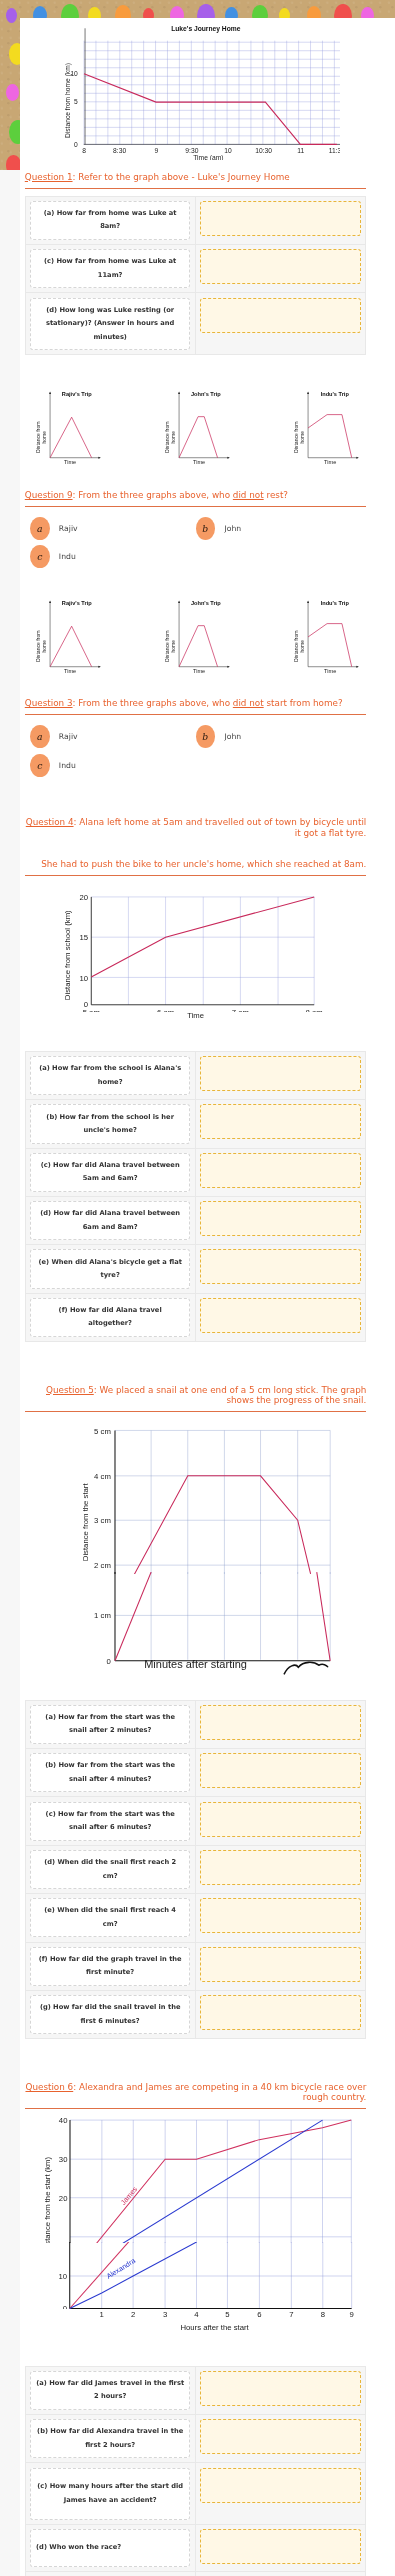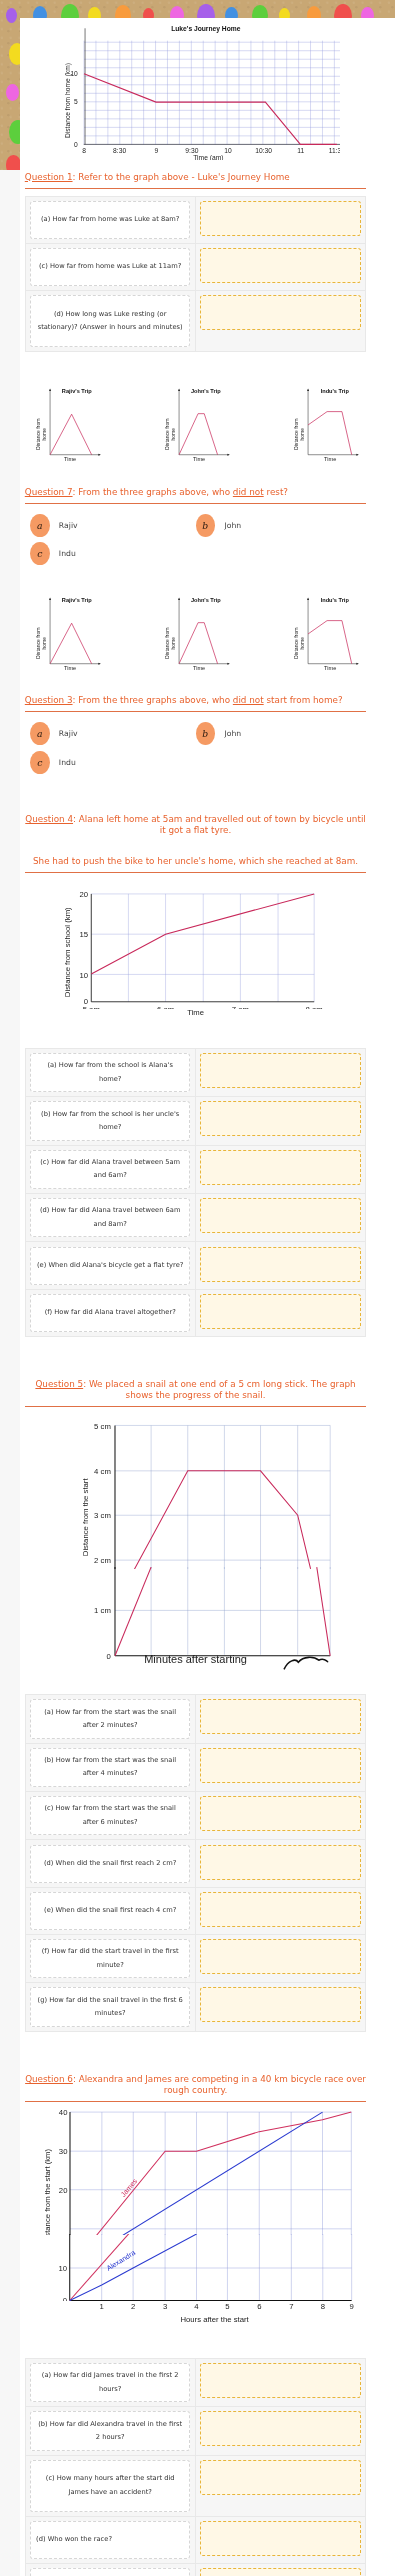--- a/index.html
+++ b/index.html
@@ -23,25 +23,25 @@
     color: #e0542a; font-size: 24px; letter-spacing: 0.5px;
   }
   .page { position: relative; margin-left: 19.6px; width: 376px; background: #fff; margin-top: -152px; }
   .sheet { position: relative; width: 357px; margin: 0 0 0 0; background: #fff; padding: 0 10.3px 0 5.2px; }
   .section { padding-top: 10.3px; }
   .chart { display: block; margin: 0 auto; }
   .qhead {
     color: #e8622e; font-family: "DejaVu Sans", sans-serif; font-size: 8.8px; line-height: 10.8px;
     padding: 6.2px 0 5.2px 0; border-bottom: 0.5px solid #e07045; margin: 5.2px 0 7.2px 0;
   }
-  .qhead.center { text-align: center; }
+  .qhead.center { text-align: right; }
   .qhead u { text-decoration: underline; }
   .qtable { width: 100%; border: 0.5px solid #e8e8e8; background: #f6f6f6; }
-  .qrow { display: flex; border-bottom: 0.5px solid #e8e8e8; }
-  .qrow:last-child { border-bottom: none; justify-content: flex-end; }
+  .qrow { display: flex; border-bottom: 0.5px solid #e8e8e8; font-weight: bold; }
+  .qrow:last-child { border-bottom: none; }
   .qcell-q { width: 50%; padding: 4.1px; border-right: 0.5px solid #e8e8e8; }
   .qcell-a { width: 50%; padding: 4.1px; }
   .qbox {
     background: #fff; border: 0.5px dashed #d6d6d6; border-radius: 3.1px;
     padding: 5.2px 5.2px; text-align: center; font-size: 6.7px; line-height: 13.4px; color: #333;
     min-height: 38px; display: flex; align-items: center; justify-content: center;
   }
   .qbox.left { justify-content: flex-start; text-align: left; }
   .abox {
     background: #fff8e6; border: 0.5px dashed #e8b53a; border-radius: 3.1px; height: 35px; width: 100%;
@@ -267,21 +267,21 @@
       <line x1="43" y1="130" x2="140" y2="130" stroke="#222"></line>
           <polygon points="137,128 142,130 137,132" fill="#222"></polygon>
       <polyline points="43,72 80,46 109,46 128,130" fill="none" stroke="#c8285a" stroke-width="1.4"></polyline>
       <text x="86" y="143" text-anchor="middle" font-family="Liberation Sans, sans-serif" font-size="11" fill="#222">Time</text>
       <text transform="translate(23,90) rotate(-90)" text-anchor="middle" font-family="Liberation Sans, sans-serif" font-size="10" fill="#222">Distance from</text>
       <text transform="translate(36,90) rotate(-90)" text-anchor="middle" font-family="Liberation Sans, sans-serif" font-size="10" fill="#222">home</text>
     </svg>
   </div>
 
   <div class="qhead" style="margin-top:15.5px">
-    <u>Question 7</u><span>: From the three graphs above, who </span><u>did not</u><span> rest?</span>
+    <u>Question 9</u><span>: From the three graphs above, who </span><u>did not</u><span> rest?</span>
   </div>
   <div class="options">
     <div class="opt">
           <span class="bubble">a</span>
           <span class="opt-label">Rajiv</span>
         </div>
     <div class="opt">
           <span class="bubble">b</span>
           <span class="opt-label">John</span>
         </div>
@@ -536,21 +536,21 @@
     <div class="qrow">
       <div class="qcell-q">
             <div class="qbox">(e) When did the snail first reach 4 cm?</div>
           </div>
       <div class="qcell-a">
             <div class="abox"></div>
           </div>
     </div>
     <div class="qrow">
       <div class="qcell-q">
-            <div class="qbox">(f) How far did the start travel in the first minute?</div>
+            <div class="qbox">(f) How far did the graph travel in the first minute?</div>
           </div>
       <div class="qcell-a">
             <div class="abox"></div>
           </div>
     </div>
     <div class="qrow">
       <div class="qcell-q">
             <div class="qbox">(g) How far did the snail travel in the first 6 minutes?</div>
           </div>
       <div class="qcell-a">

